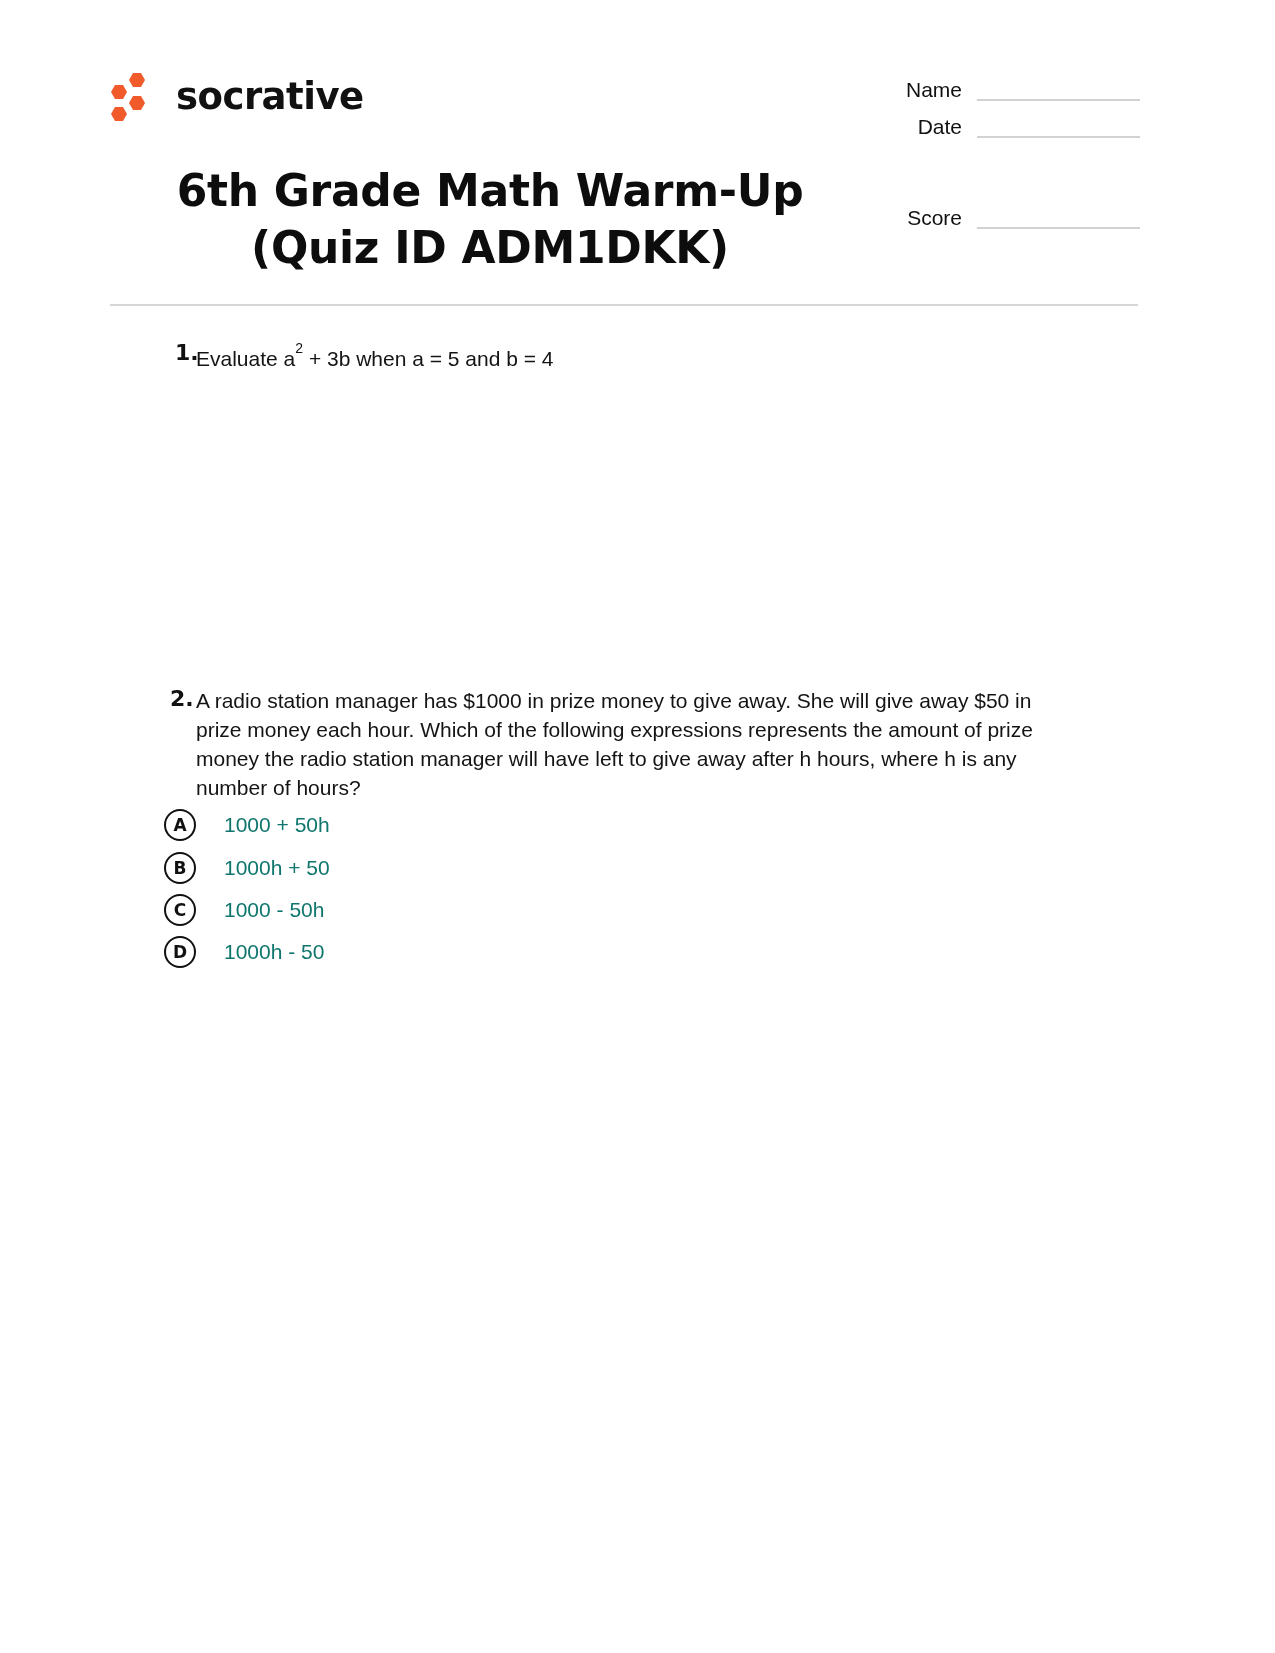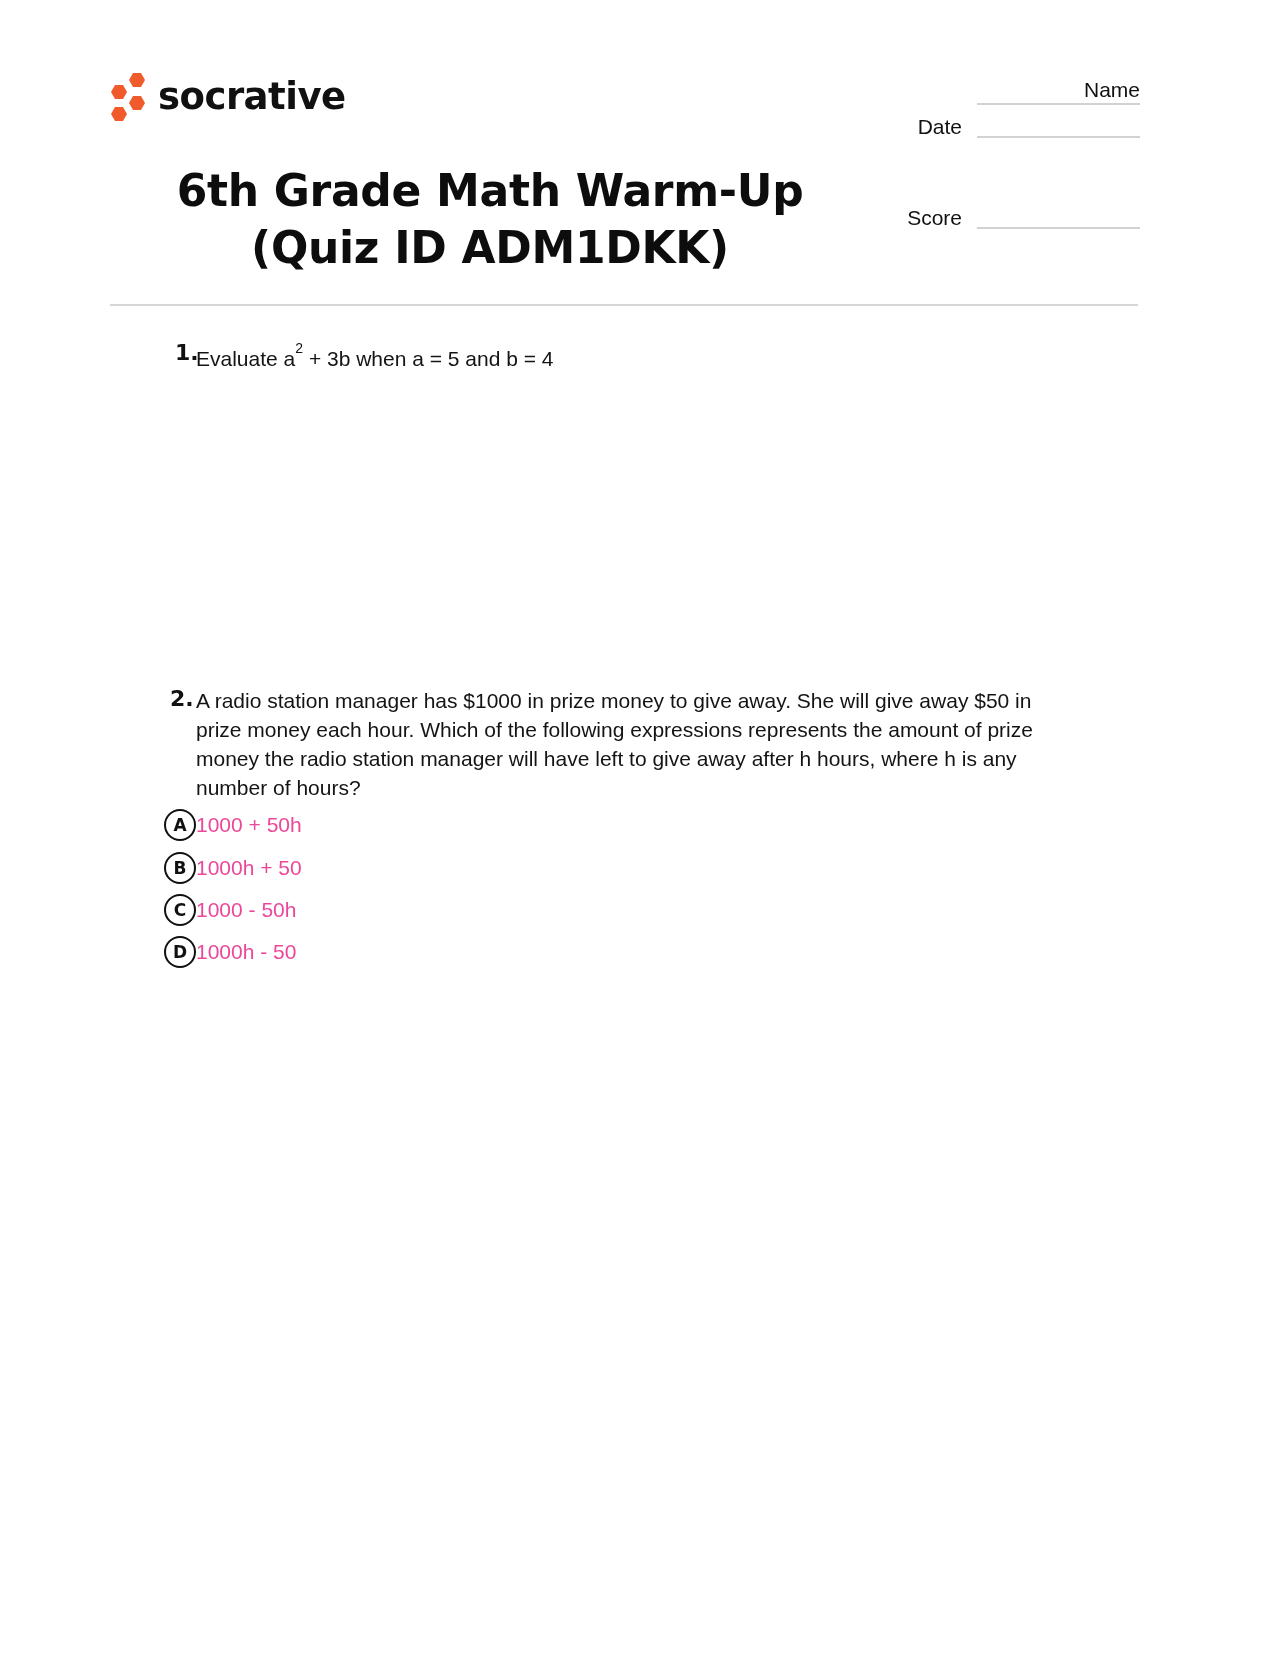--- a/index.html
+++ b/index.html
@@ -1,56 +1,56 @@
 <!DOCTYPE html>
 <html><head>
 <meta charset="utf-8">
 <style>
   html, body { margin:0; padding:0; background:#ffffff; }
   body { width:1275px; height:1653px; position:relative; overflow:hidden;
          font-family:"Liberation Sans", "DejaVu Sans", sans-serif; color:#111111; }
   .logo { position:absolute; left:110px; top:72px; height:50px; display:flex; align-items:center; }
   .logo svg { width:38px; height:50px; display:block; }
   .logo-text { font-family:"DejaVu Sans", sans-serif; font-weight:bold; font-size:37px;
-               letter-spacing:-0.5px; color:#111; margin-left:10px; line-height:50px; }
+               letter-spacing:-0.5px; color:#111; margin-left:28px; line-height:50px; }
   .title { position:absolute; left:110px; top:162px; width:760px; margin:0;
            font-family:"DejaVu Sans", sans-serif; font-weight:bold; font-size:44px;
            line-height:57px; letter-spacing:-0.3px; color:#0d0d0d;text-align:center; }
   .field { position:absolute; left:880px; width:260px; height:26px; display:flex; align-items:flex-end; }
   .field-label { width:82px; text-align:right; font-size:21px; line-height:26px; color:#111; }
   .field-line { margin-left:15px; width:163px; height:0; border-bottom:2px solid #d2d2d2; margin-bottom:2px; }
   .divider { position:absolute; left:110px; top:304px; width:1028px; height:0; border-top:2px solid #d6d6d6; }
   .q-num { position:absolute; font-family:"DejaVu Sans", sans-serif; font-weight:bold; font-size:22px; color:#111; }
   .q-text { position:absolute; left:196px; font-size:21px; line-height:29px; color:#141414; }
   .q2-text { width:880px; }
   sup { font-size:14px; position:relative; top:-3px; vertical-align:top; line-height:1; }
   .option { position:absolute; left:164px; display:flex; align-items:center; height:34px; }
   .opt-circle { width:28px; height:28px; border:2px solid #111; border-radius:50%;
                 display:flex; align-items:center; justify-content:center;
                 font-family:"DejaVu Sans", sans-serif; font-weight:bold; font-size:17px; color:#111; box-sizing:content-box; }
-  .opt-text { margin-left:0; font-size:21px; color:#ec4899; }
+  .opt-text { margin-left:28px; font-size:21px; color:#0f766e; }
 </style>
 </head>
 <body>
 
 <div class="logo">
   <svg viewBox="0 0 38 50">
     <g fill="#f15a2b">
       <polygon points="23,1 31,1 35,8 31,15 23,15 19,8"></polygon>
       <polygon points="5,13 13,13 17,20 13,27 5,27 1,20"></polygon>
       <polygon points="23,24 31,24 35,31 31,38 23,38 19,31"></polygon>
       <polygon points="5,35 13,35 17,42 13,49 5,49 1,42"></polygon>
     </g>
   </svg>
   <span class="logo-text">socrative</span>
 </div>
 
 <h1 class="title">6th Grade Math Warm-Up (Quiz ID ADM1DKK)</h1>
 
-<div class="field" style="top:77px;flex-direction:column;">
+<div class="field" style="top:77px;">
   <span class="field-label">Name</span>
   <span class="field-line"></span>
 </div>
 <div class="field" style="top:114px;">
   <span class="field-label">Date</span>
   <span class="field-line"></span>
 </div>
 <div class="field" style="top:205px;">
   <span class="field-label">Score</span>
   <span class="field-line"></span>

